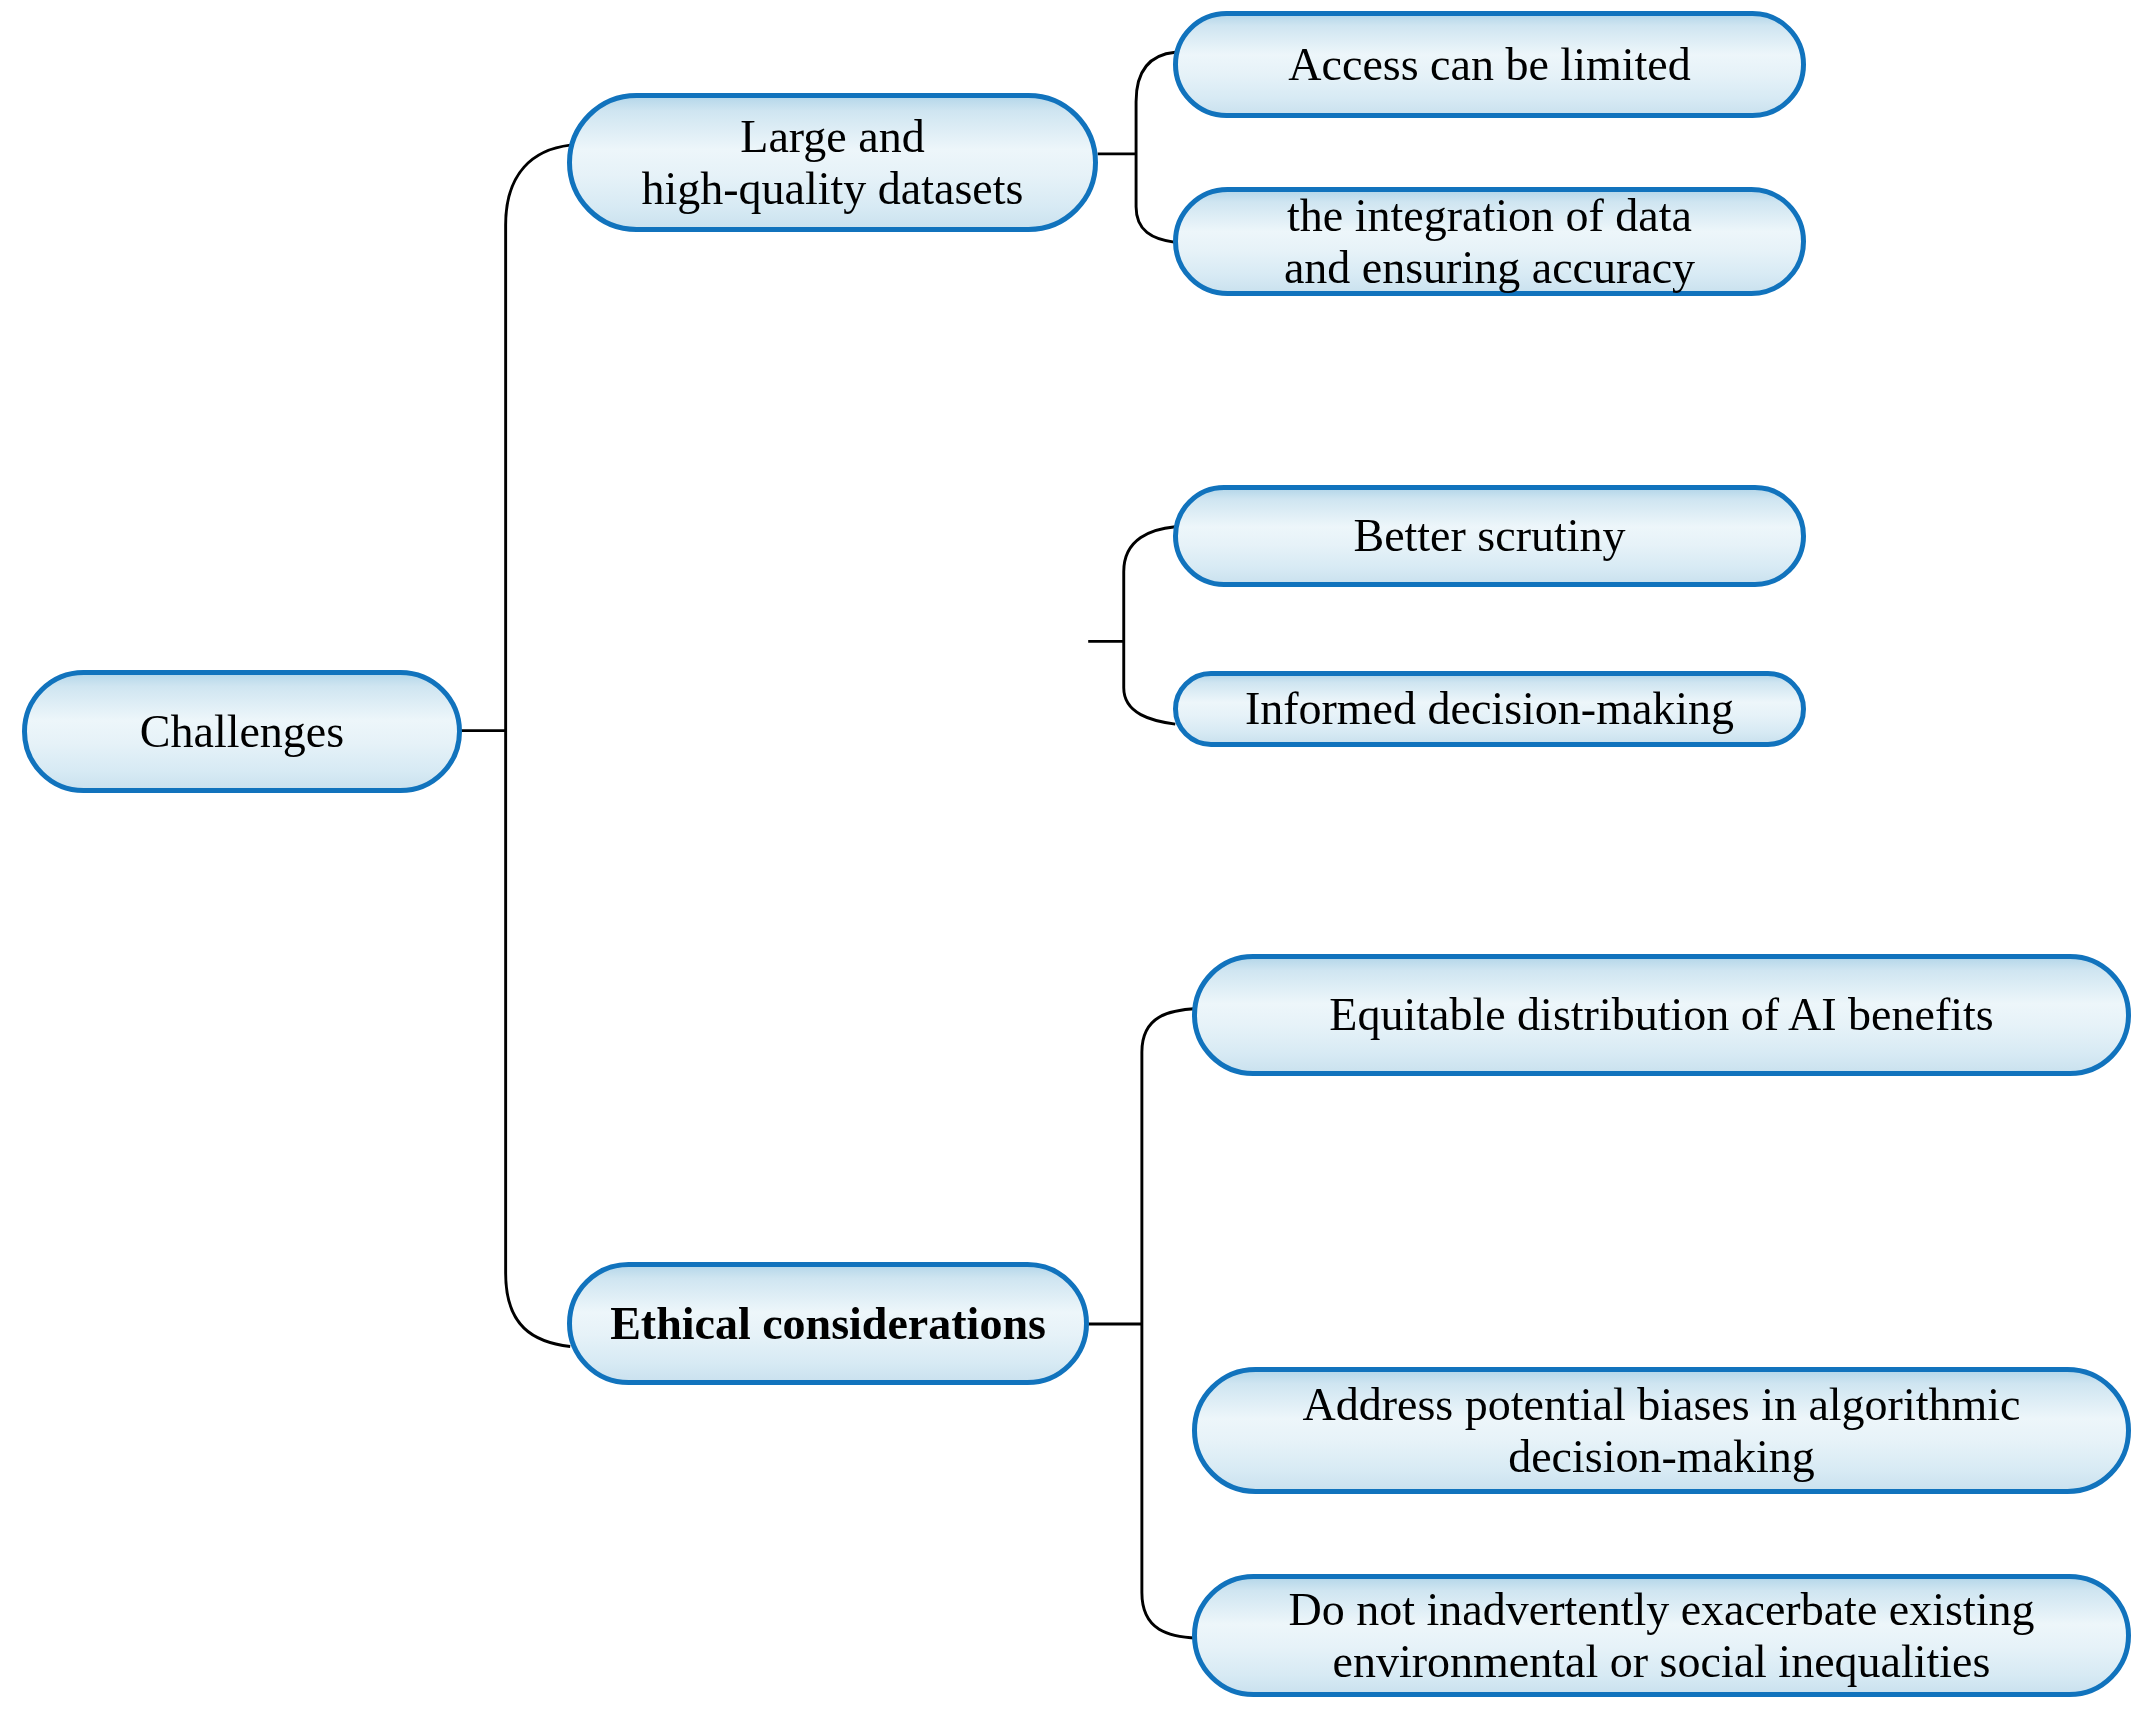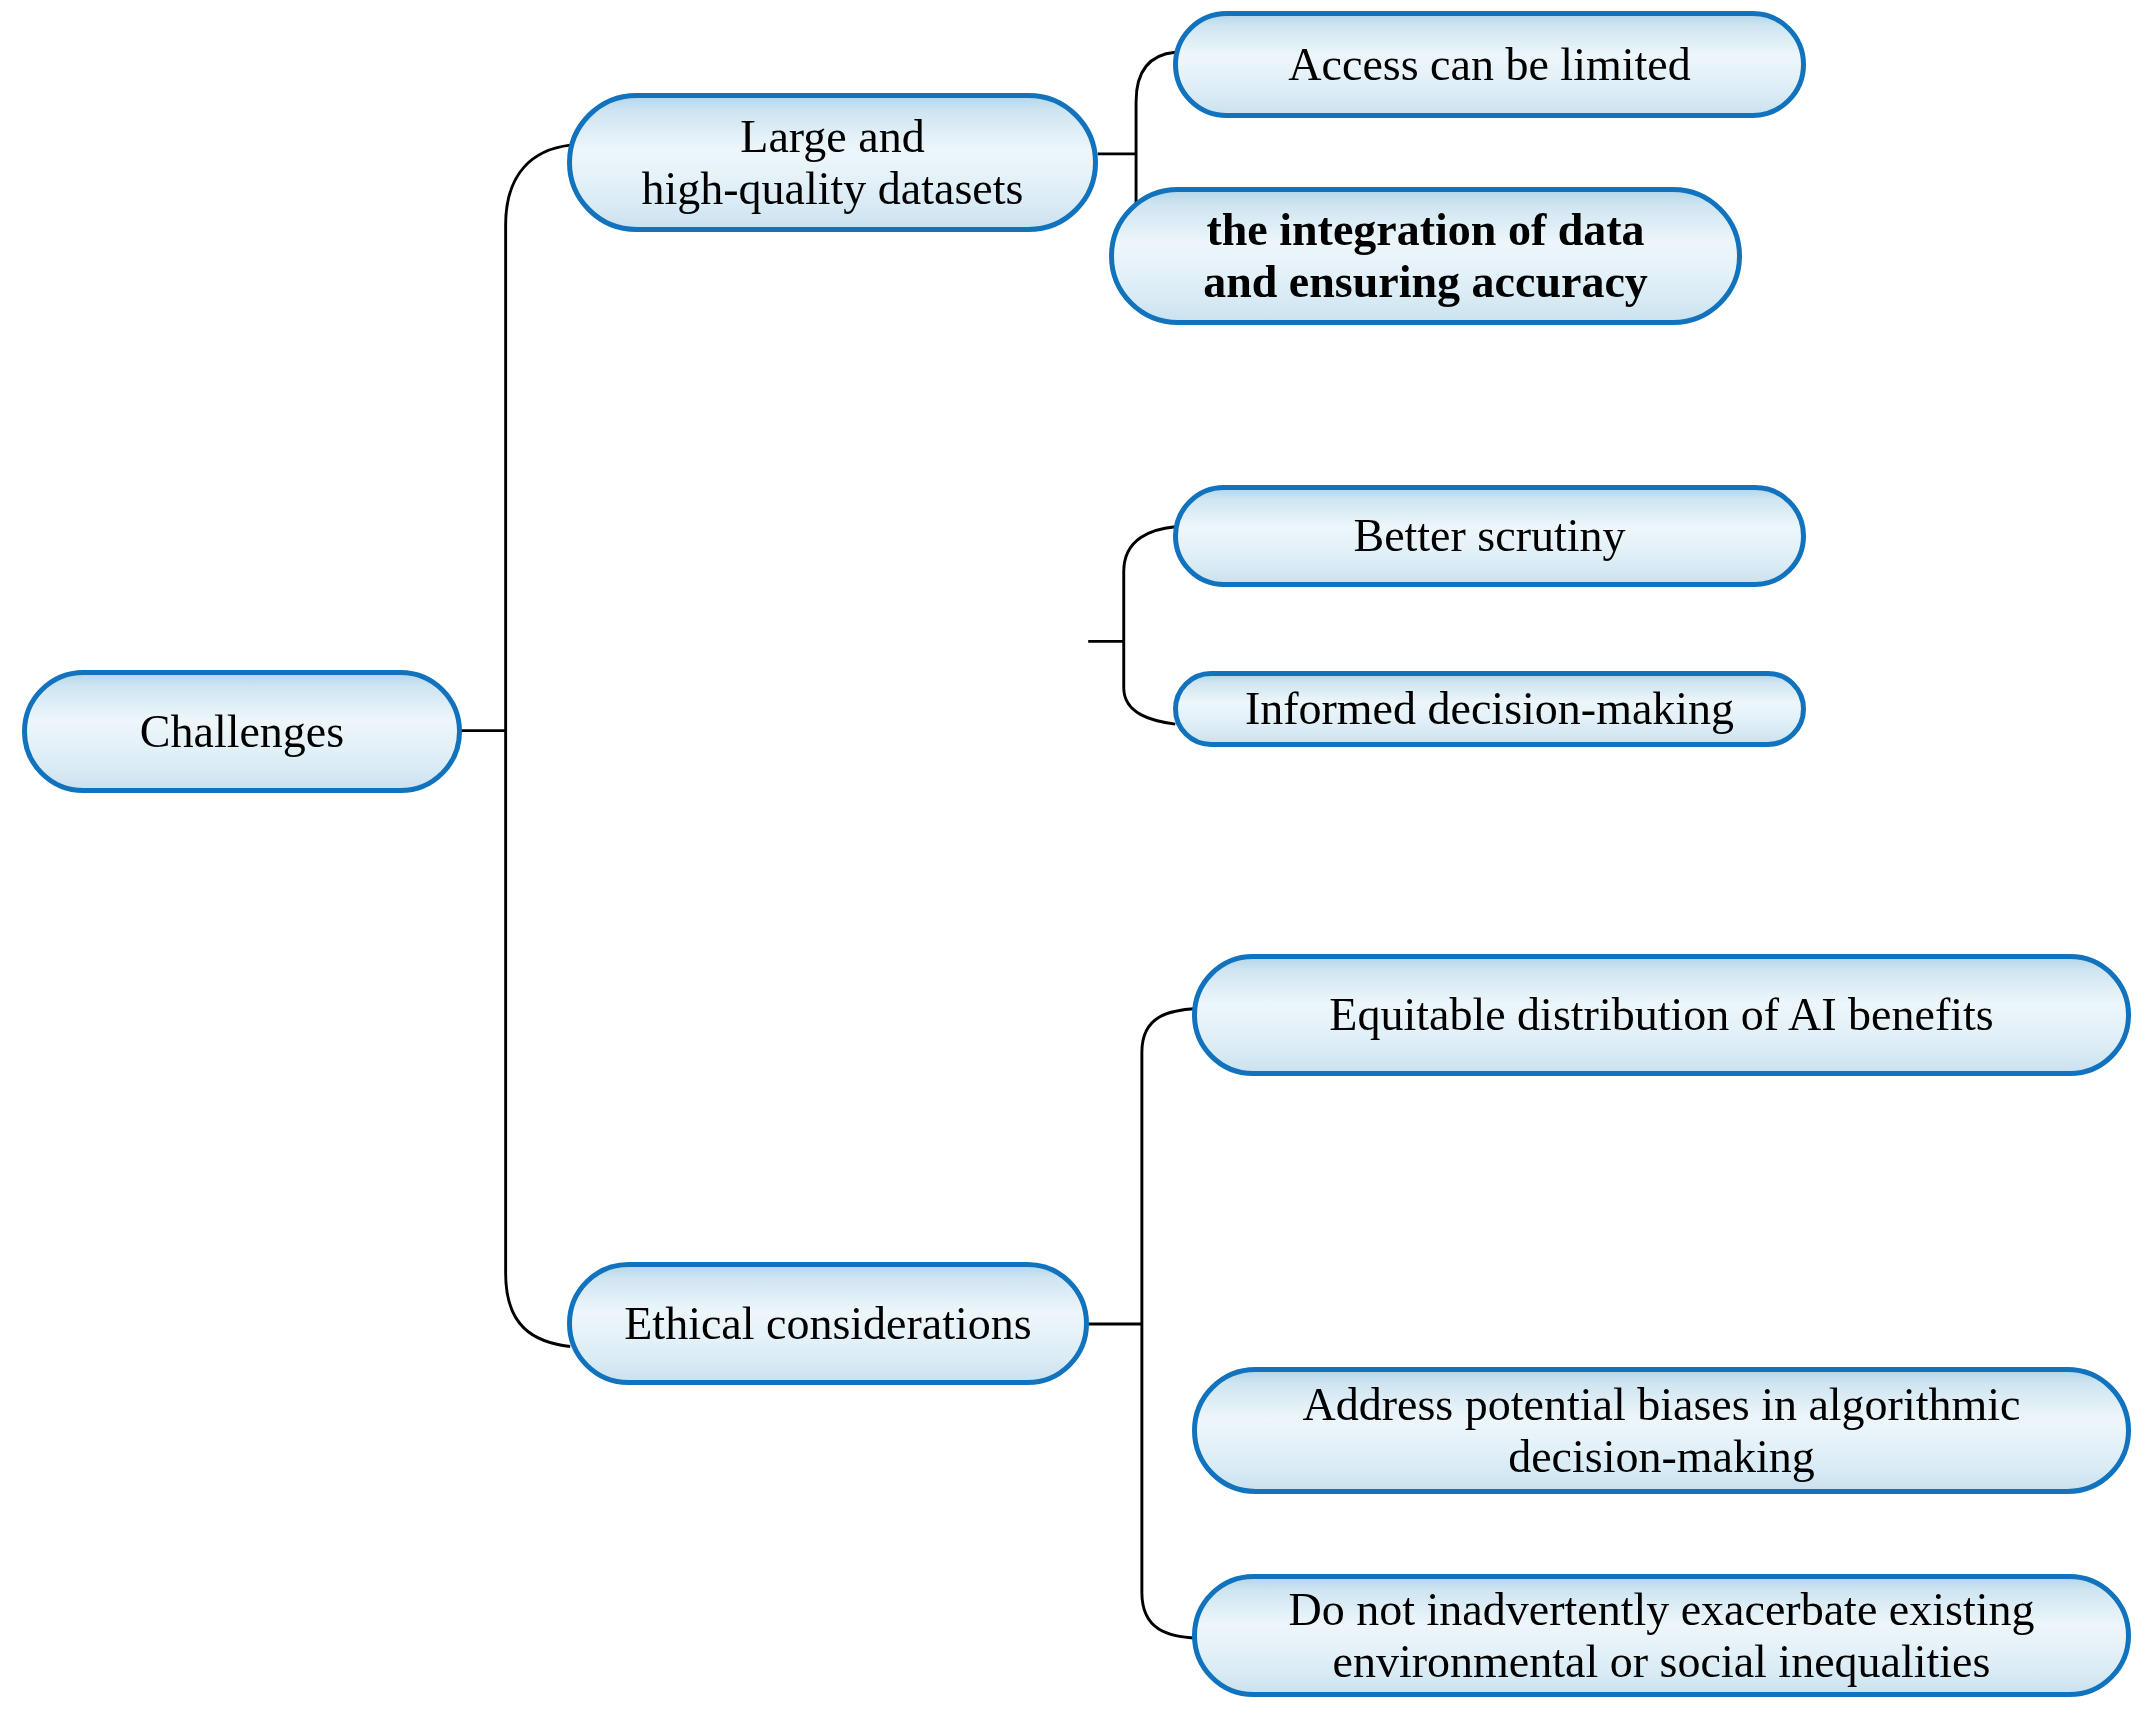--- a/index.html
+++ b/index.html
@@ -48,25 +48,25 @@
       #cbe2ef 100%);
     font-size: 46px;
     line-height: 1.13;
     white-space: pre-line;
     color: #000000;
   }
   
   .n-root   { left: 22px;   top: 670px;  width: 440px;  height: 123px; }
   .n-b1     { left: 567px;  top: 93px;  width: 531px;  height: 139px; }
   .n-b1c1   { left: 1173px; top: 11px;   width: 633px;  height: 107px; }
-  .n-b1c2   { left: 1109px; top: 187px;  width: 633px;  height: 138px; font-weight: bold; }
+  .n-b1c2   { left: 1173px; top: 187px;  width: 633px;  height: 109px; }
   .n-b2     { left: 567px;  top: 581px;  width: 522px;  height: 120px; }
   .n-b2c1   { left: 1173px; top: 485px;  width: 633px;  height: 102px; }
   .n-b2c2   { left: 1173px; top: 671px;  width: 633px;  height: 76px; }
-  .n-b3     { left: 567px;  top: 1262px; width: 522px;  height: 123px; }
+  .n-b3     { left: 567px;  top: 1262px; width: 522px;  height: 123px; font-weight: bold; }
   .n-b3c1   { left: 1192px; top: 954px; width: 939px; height: 122px; }
   .n-b3c2   { left: 1192px; top: 1166px; width: 939px; height: 118px; }
   .n-b3c3   { left: 1192px; top: 1367px; width: 939px; height: 127px; }
   .n-b3c4   { left: 1192px; top: 1574px; width: 939px; height: 123px; }
 </style>
 </head>
 <body>
 
 <div id="canvas">
 

